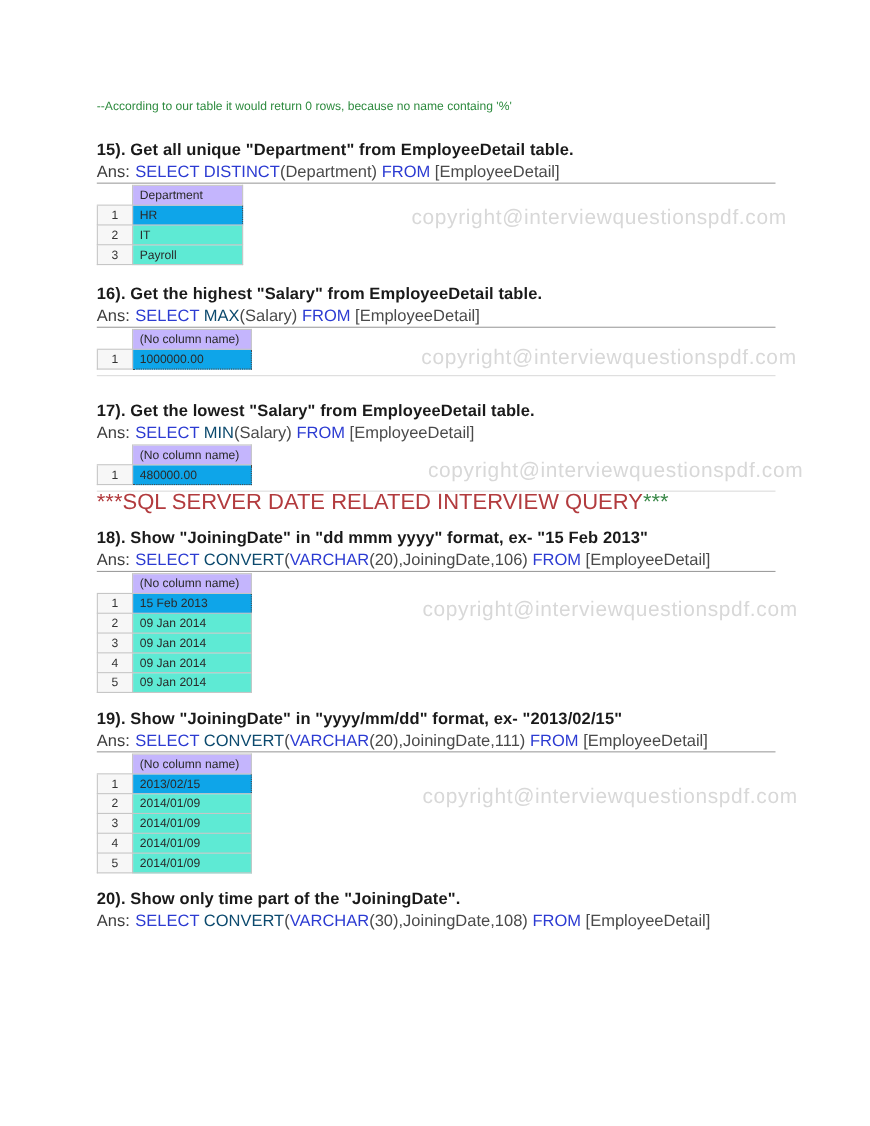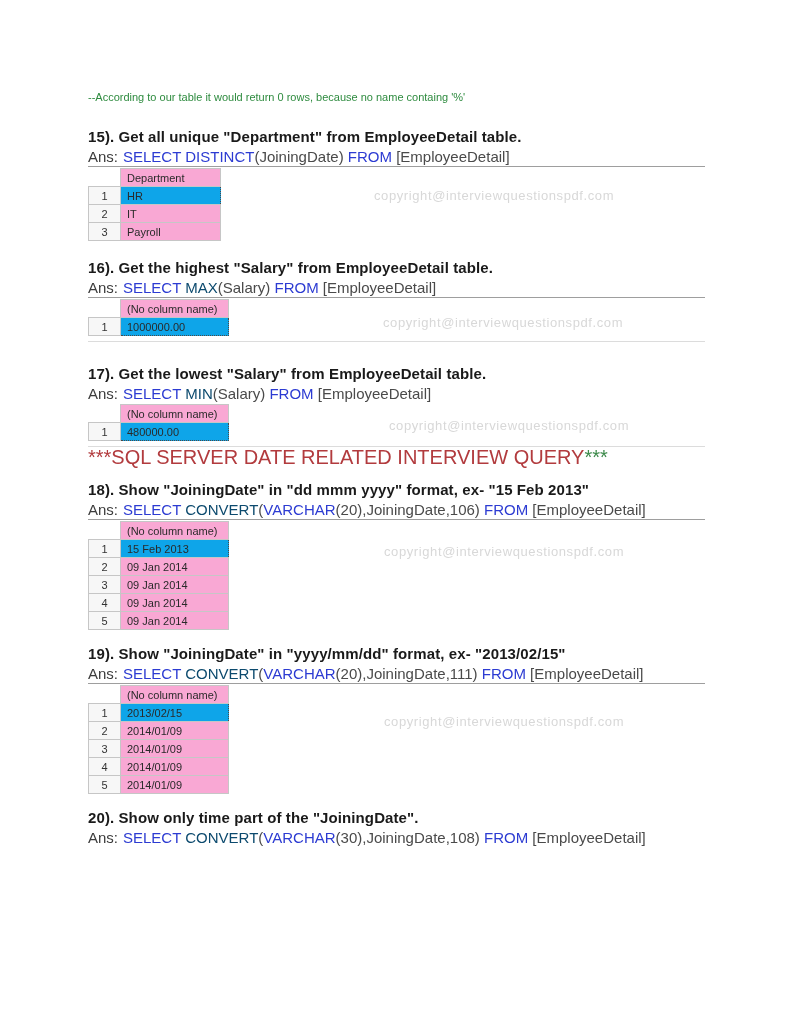--- a/index.html
+++ b/index.html
@@ -65,30 +65,30 @@
     font-family: "Liberation Sans", sans-serif;
     font-size: 11px;
     color: #2a2a2a;
   }
   .result-grid th, .result-grid td {
     border: 1px solid #c6c6c6;
     height: 18px;
     padding: 0 6px;
     font-weight: normal;
     text-align: left;
-    background: #f9a8d4;
+    background: #5eead4;
   }
   .result-grid th.corner {
     border-top-color: transparent;
     border-left-color: transparent;
     background: #ffffff;
     width: 32px;
   }
   .result-grid th.col-h {
-    background: #f9a8d4;
+    background: #c4b5fd;
     color: #2a2a2a;
   }
   .result-grid td.rownum {
     width: 32px;
     text-align: center;
     background: #f7f7f7;
     color: #333333;
   }
   .result-grid td.cell { min-width: 108px; }
   .cell-narrow { min-width: 100px !important; }
@@ -99,21 +99,21 @@
   .section-red {
     margin: 0;
     font-size: 20px;
     line-height: 20px;
     font-weight: normal;
   }
   .red-part { color: #b23b3e; }
   .green-part { color: #3d8a4b; }
   .watermark {
     position: absolute;
-    font-size: 13px;
+    font-size: 19px;
     letter-spacing: .6px;
     color: #d8d8d8;
     white-space: nowrap;
     user-select: none;
   }
 </style>
 </head>
 <body>
 
 <div class="page">
@@ -123,21 +123,21 @@
   <div class="watermark" style="left:389px; top:418px;">copyright@interviewquestionspdf.com</div>
   <div class="watermark" style="left:384px; top:544px;">copyright@interviewquestionspdf.com</div>
   <div class="watermark" style="left:384px; top:714px;">copyright@interviewquestionspdf.com</div>
 
   <div class="content">
 
     <p class="comment">--According to our table it would return 0 rows, because no name containg '%'</p>
 
     <section>
       <h3 class="q-heading mt20">15). Get all unique "Department" from EmployeeDetail table.</h3>
-      <p class="ans"><span class="ans-label">Ans:</span><span class="sql-blue">SELECT DISTINCT</span><span class="sql-plain">(JoiningDate) </span><span class="sql-blue">FROM</span><span class="sql-plain"> [EmployeeDetail]</span></p>
+      <p class="ans"><span class="ans-label">Ans:</span><span class="sql-blue">SELECT DISTINCT</span><span class="sql-plain">(Department) </span><span class="sql-blue">FROM</span><span class="sql-plain"> [EmployeeDetail]</span></p>
       <div class="grid-rule"></div>
       <table class="result-grid">
         <thead>
           <tr>
             <th class="corner"></th>
             <th class="col-h">Department</th>
           </tr>
         </thead>
         <tbody>
           <tr>

